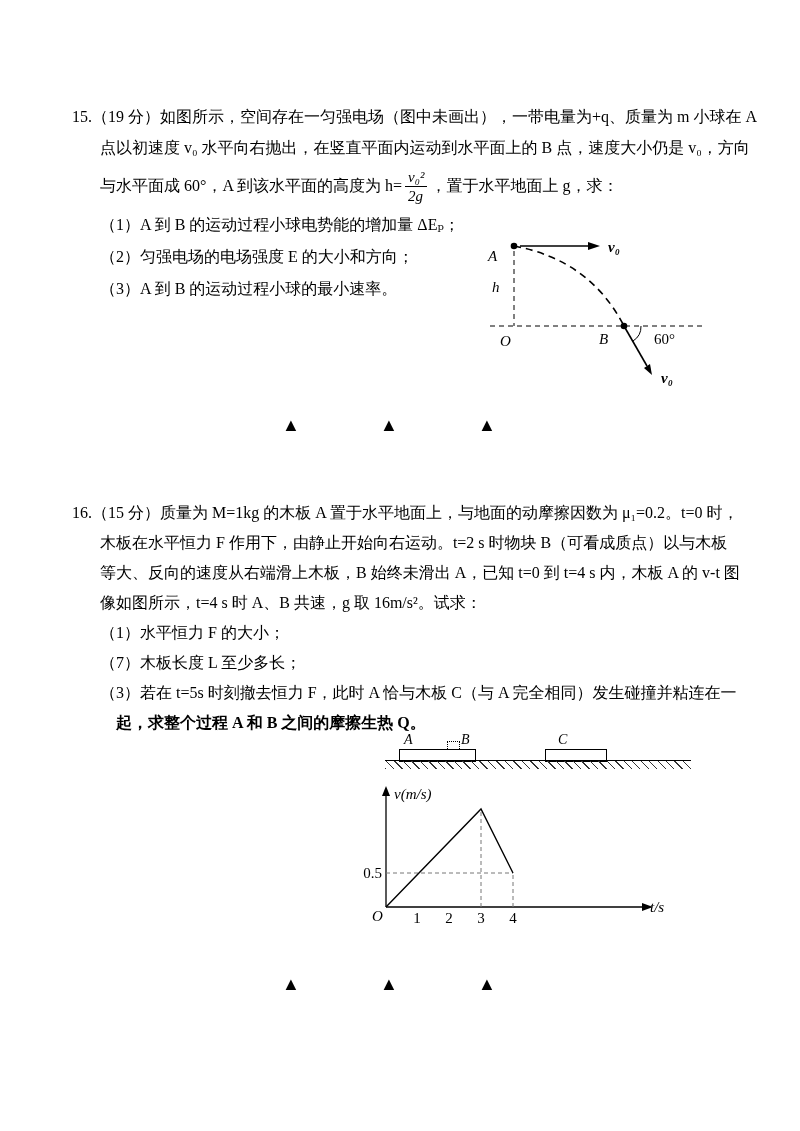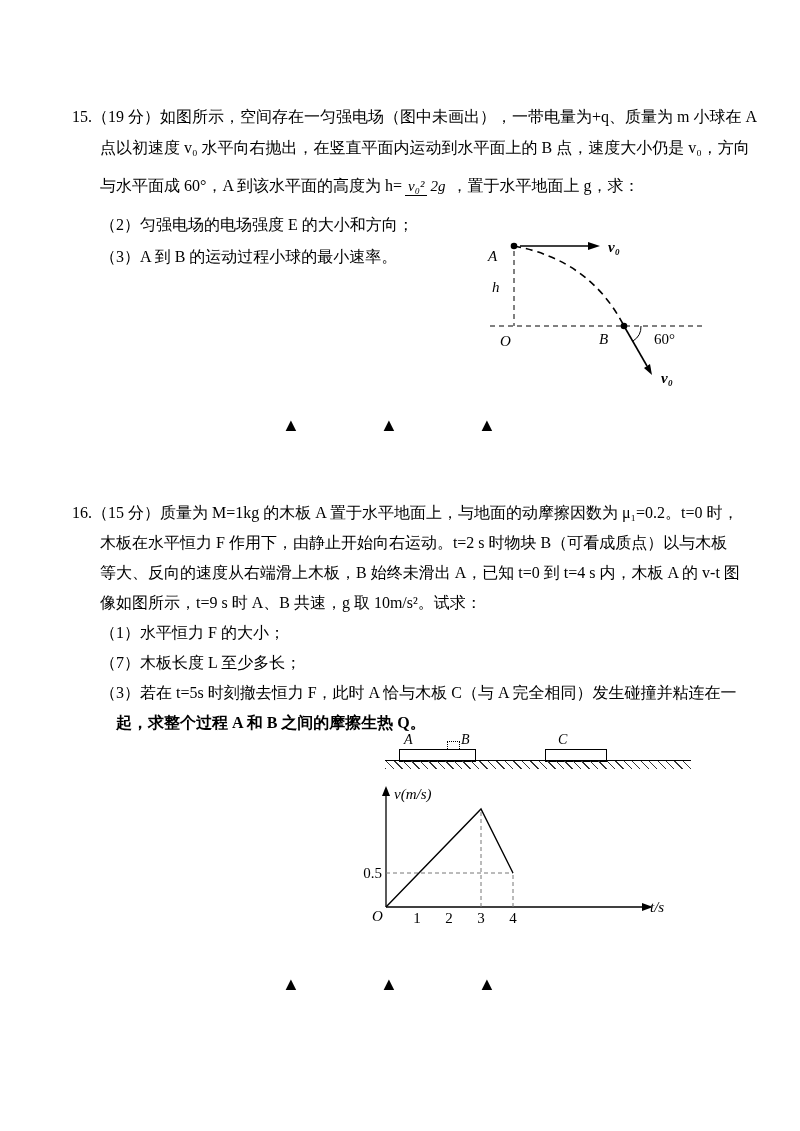--- a/index.html
+++ b/index.html
@@ -13,21 +13,21 @@
   .p15{left:72px;top:101px;width:672px;}
   .p16{left:72px;top:498px;width:676px;}
   .tline{height:31px;line-height:31px;white-space:nowrap;}
   .p16 .tline{height:30px;line-height:30px;}
   .indent{margin-left:28px;}
   .fline{height:46px;display:flex;align-items:center;white-space:nowrap;}
   .item{height:32px;line-height:32px;margin-left:28px;white-space:nowrap;}
   .p16 .item{height:30px;line-height:30px;}
   .cont{margin-left:44px;font-weight:bold;}
   .frac{
-    display:inline-flex;flex-direction:row;align-items:flex-start;
+    display:inline-flex;flex-direction:column;align-items:flex-start;
     font-style:italic;font-size:15px;line-height:1.2;margin:0 3px;
   }
   .frac .num{border-bottom:1px solid #000;padding:0 3px;}
   .frac .den{padding:0 3px;}
   .tri{position:absolute;font-size:18px;line-height:1;color:#000;}
   svg{position:absolute;}
   .fig1{left:468px;top:222px;}
   .fig3{left:358px;top:782px;}
   svg text{font-family:"Liberation Serif","DejaVu Serif",serif;font-size:15px;fill:#000;}
   .it{font-style:italic;}
@@ -54,20 +54,21 @@
     <div class="tline">15.（19 分）如图所示，空间存在一匀强电场（图中未画出），一带电量为+q、质量为 m 小球在 A</div>
     <div class="tline indent">点以初速度 v₀ 水平向右抛出，在竖直平面内运动到水平面上的 B 点，速度大小仍是 v₀，方向</div>
     <div class="fline indent">
       <span>与水平面成 60°，A 到该水平面的高度为 h=</span>
       <span class="frac">
         <span class="num">v₀²</span>
         <span class="den">2g</span>
       </span>
       <span>，置于水平地面上 g，求：</span>
     </div>
+    <div class="item">（1）A 到 B 的运动过程小球电势能的增加量 ΔEₚ；</div>
     <div class="item">（2）匀强电场的电场强度 E 的大小和方向；</div>
     <div class="item">（3）A 到 B 的运动过程小球的最小速率。</div>
   </section>
 
   <svg class="fig1" width="250" height="178" viewBox="0 0 250 178">
     <circle cx="46" cy="24" r="3.3" fill="#000"></circle>
     <text x="20" y="39" class="it">A</text>
     <line x1="52" y1="24" x2="120" y2="24" stroke="#000" stroke-width="1.6"></line>
     <polygon points="120,20 132,24 120,28" fill="#000"></polygon>
     <text x="140" y="30" class="itb">v₀</text>
@@ -86,21 +87,21 @@
   </svg>
 
   <span class="tri" style="left:282px;top:416px;">▲</span>
   <span class="tri" style="left:380px;top:416px;">▲</span>
   <span class="tri" style="left:478px;top:416px;">▲</span>
 
   <section class="problem p16">
     <div class="tline">16.（15 分）质量为 M=1kg 的木板 A 置于水平地面上，与地面的动摩擦因数为 μ₁=0.2。t=0 时，</div>
     <div class="tline indent">木板在水平恒力 F 作用下，由静止开始向右运动。t=2 s 时物块 B（可看成质点）以与木板</div>
     <div class="tline indent">等大、反向的速度从右端滑上木板，B 始终未滑出 A，已知 t=0 到 t=4 s 内，木板 A 的 v-t 图</div>
-    <div class="tline indent">像如图所示，t=9 s 时 A、B 共速，g 取 10m/s²。试求：</div>
+    <div class="tline indent">像如图所示，t=4 s 时 A、B 共速，g 取 16m/s²。试求：</div>
     <div class="item">（1）水平恒力 F 的大小；</div>
     <div class="item">（7）木板长度 L 至少多长；</div>
     <div class="item">（3）若在 t=5s 时刻撤去恒力 F，此时 A 恰与木板 C（与 A 完全相同）发生碰撞并粘连在一</div>
     <div class="item cont">起，求整个过程 A 和 B 之间的摩擦生热 Q。</div>
   </section>
 
   <div class="blklab labA">A</div>
   <div class="blklab labB">B</div>
   <div class="blklab labC">C</div>
   <div class="blockB"></div>

